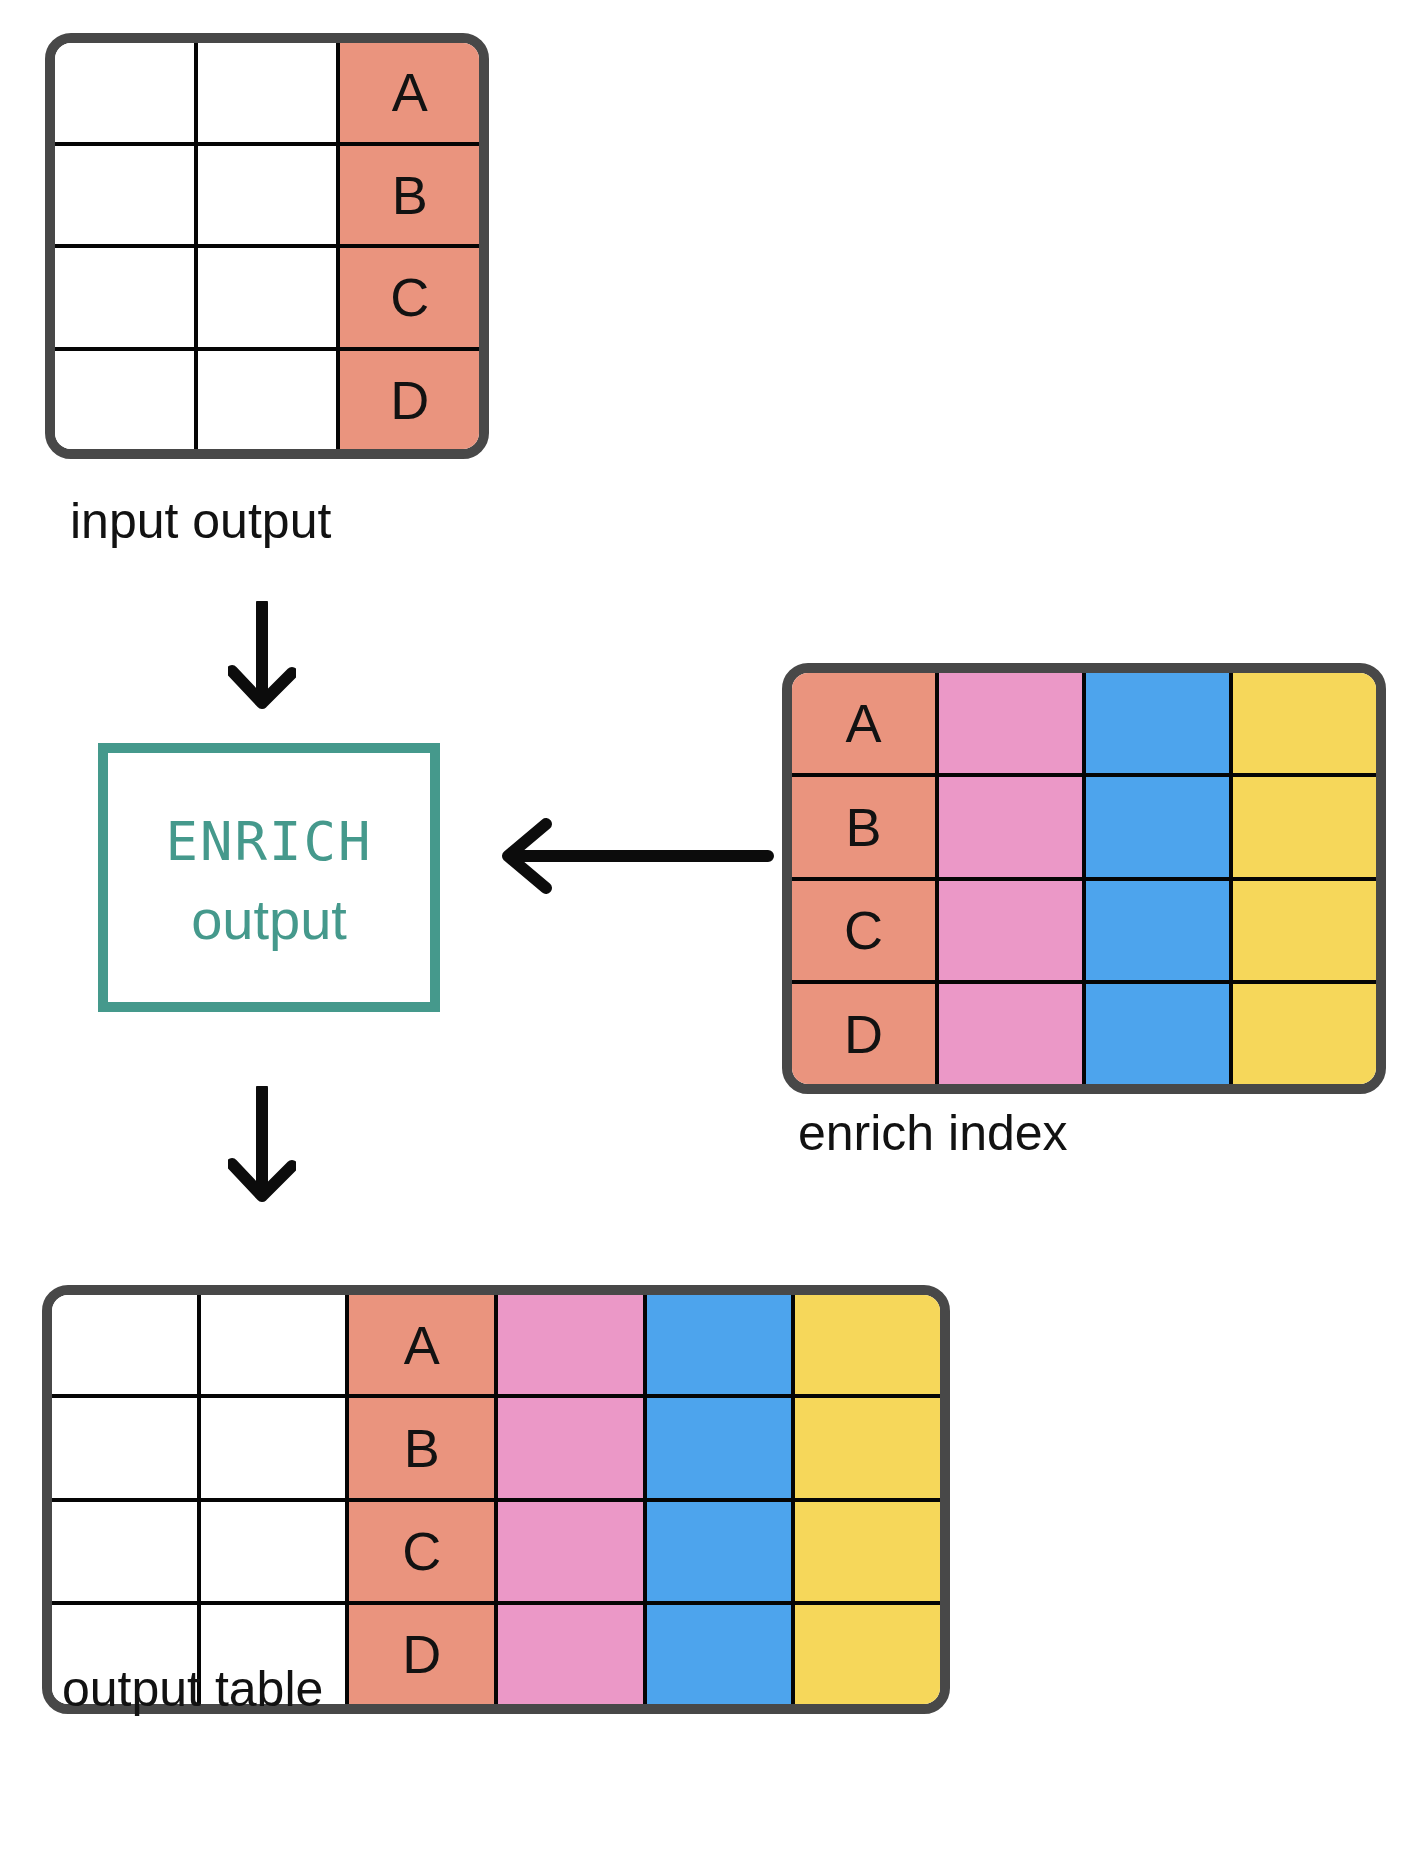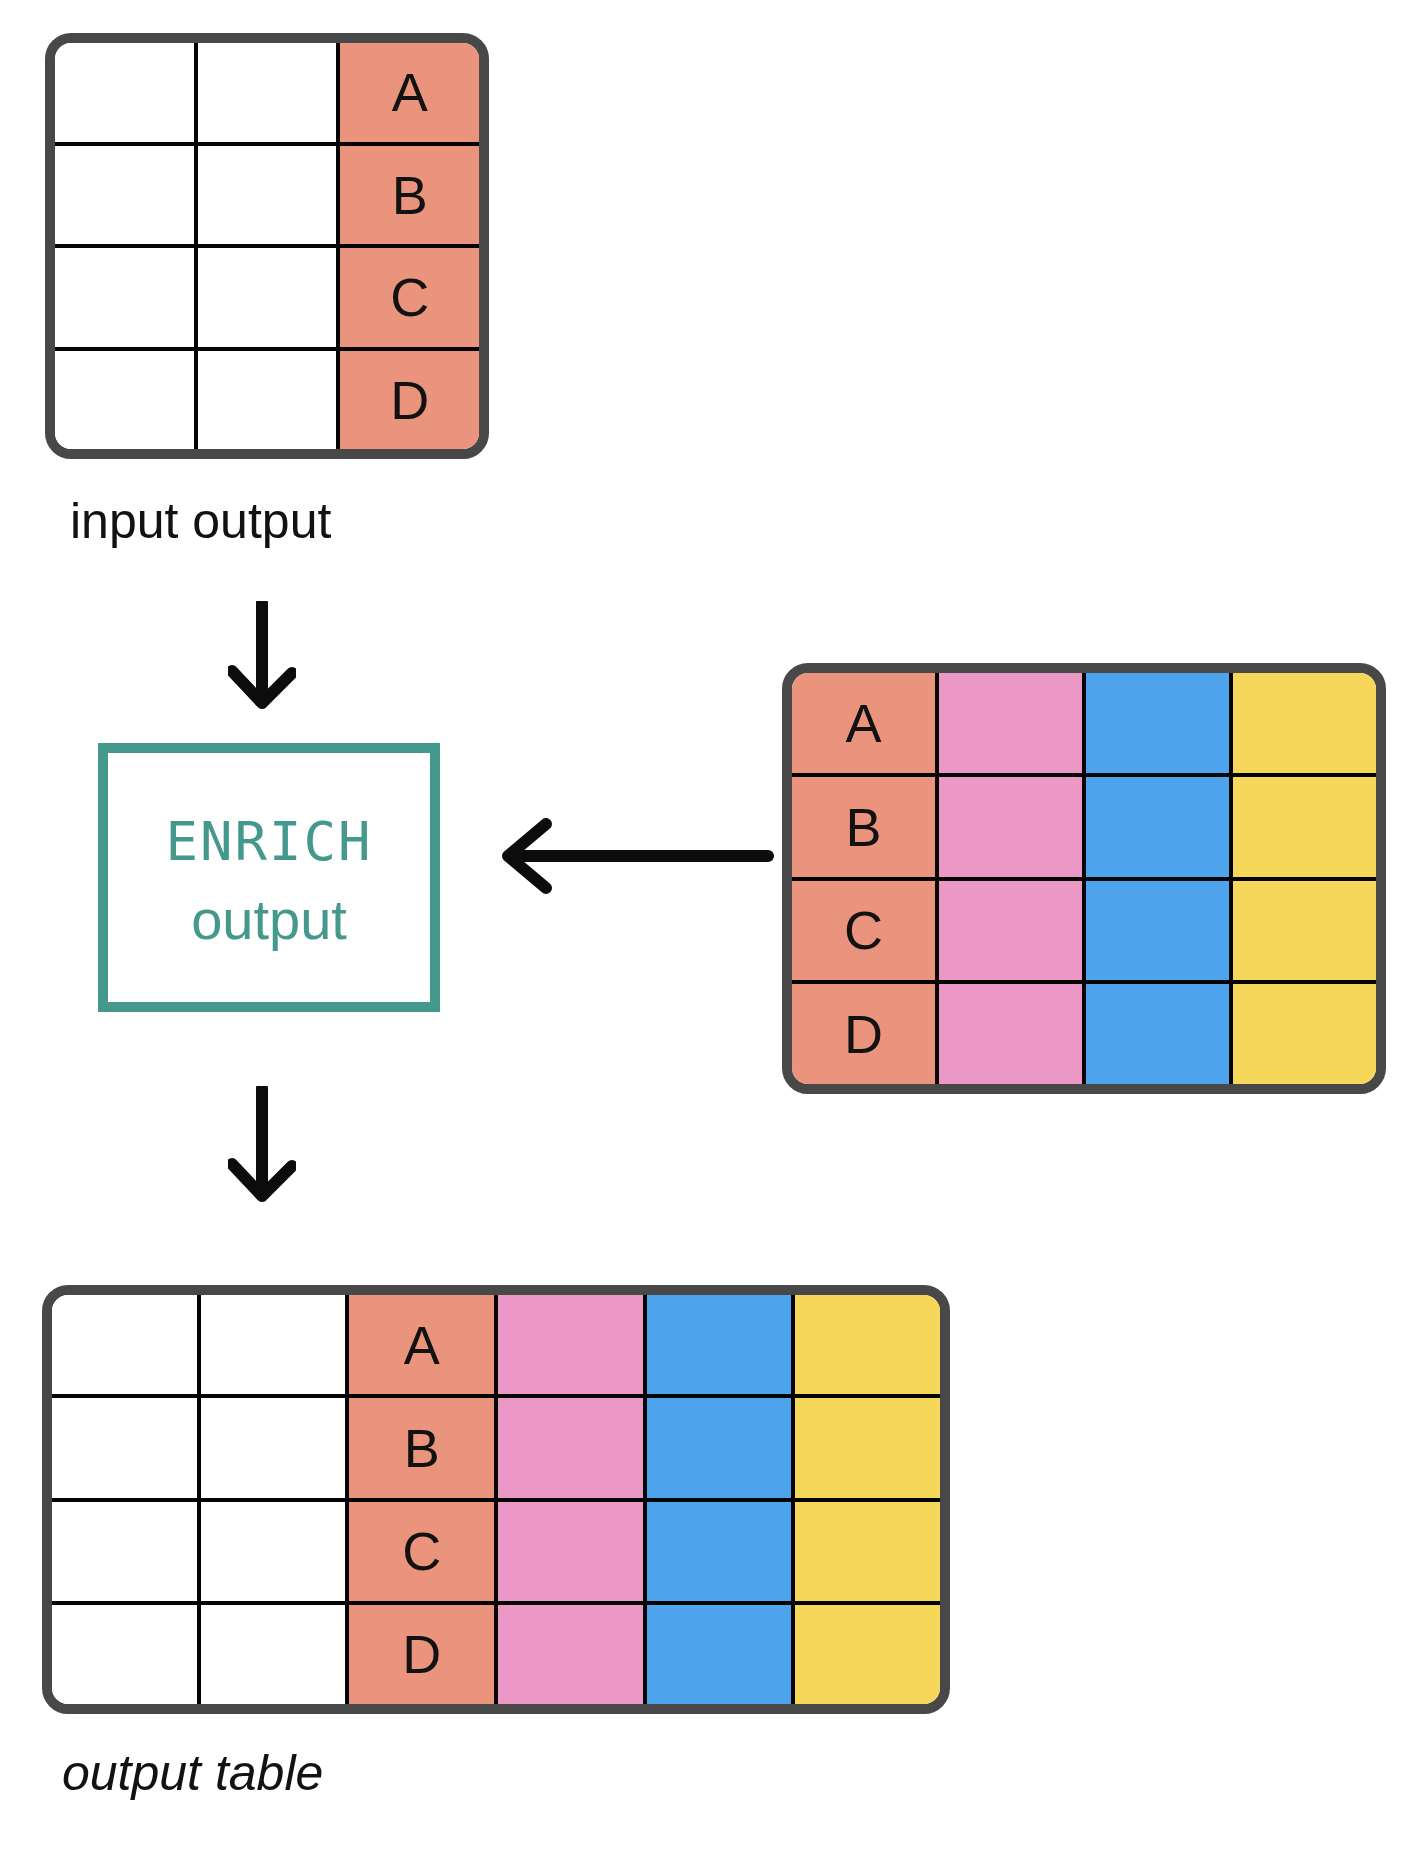--- a/index.html
+++ b/index.html
@@ -119,20 +119,21 @@
         <div class="cell" style="color: rgb(18, 18, 18);"></div>
         <div class="cell" style="color: rgb(18, 18, 18);"></div>
       </div>
       <div class="col" style="background: rgb(246, 215, 90);">
         <div class="cell" style="color: rgb(18, 18, 18);"></div>
         <div class="cell" style="color: rgb(18, 18, 18);"></div>
         <div class="cell" style="color: rgb(18, 18, 18);"></div>
         <div class="cell" style="color: rgb(18, 18, 18);"></div>
       </div>
     </div>
+  <div class="lbl" style="left:798px; top:1104px;">enrich index</div>
 
   <svg class="arrow" style="left:228px; top:1086px;" width="68" height="124" viewBox="0 0 68 124">
     <path d="M34 2 V108 M4 78 L34 110 L64 80" fill="none" stroke="#0C0C0C" stroke-width="12" stroke-linecap="round" stroke-linejoin="round"></path>
   </svg>
 
   <div class="tbl" style="left:42px; top:1285px; width:908px; height:429px;">
       <div class="col" style="background: rgb(255, 255, 255);">
         <div class="cell" style="color: rgb(18, 18, 18);"></div>
         <div class="cell" style="color: rgb(18, 18, 18);"></div>
         <div class="cell" style="color: rgb(18, 18, 18);"></div>
@@ -162,15 +163,15 @@
         <div class="cell" style="color: rgb(18, 18, 18);"></div>
         <div class="cell" style="color: rgb(18, 18, 18);"></div>
       </div>
       <div class="col" style="background: rgb(246, 215, 90);">
         <div class="cell" style="color: rgb(18, 18, 18);"></div>
         <div class="cell" style="color: rgb(18, 18, 18);"></div>
         <div class="cell" style="color: rgb(18, 18, 18);"></div>
         <div class="cell" style="color: rgb(18, 18, 18);"></div>
       </div>
     </div>
-  <div class="lbl" style="left:62px; top:1744px;font-style:italic;">output table</div>
+  <div class="lbl" style="left:62px; top:1660px;">output table</div>
 
 </div>
 
 </body></html>

